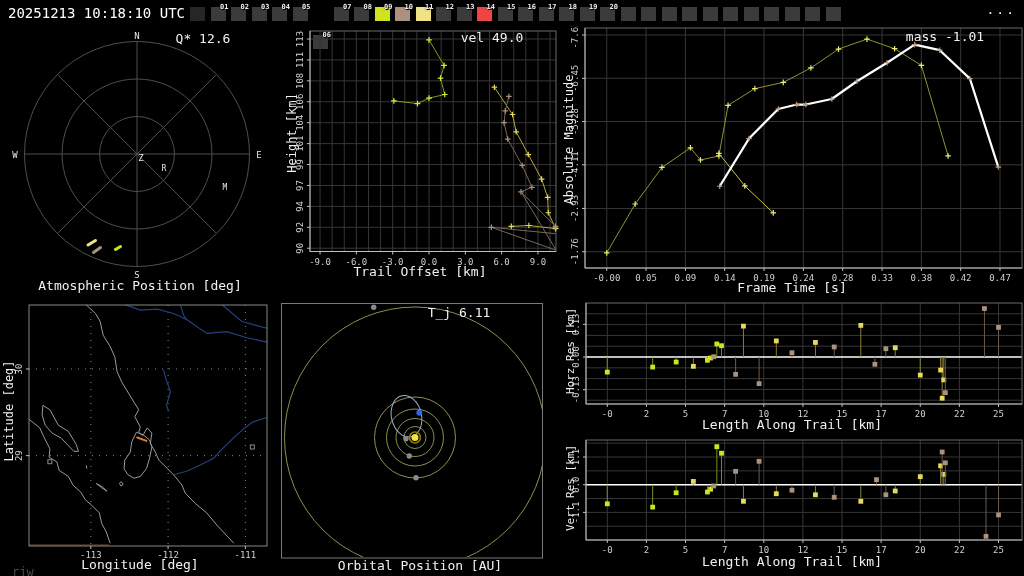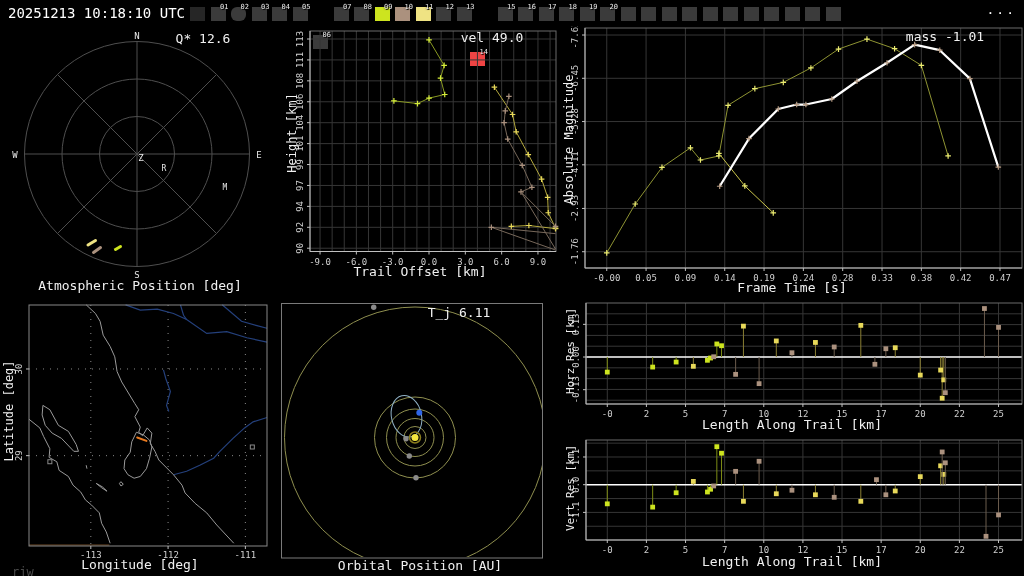--- a/index.html
+++ b/index.html
@@ -5,39 +5,39 @@
   html,body{margin:0;padding:0;background:#000;}
   #screen{position:relative;width:1024px;height:576px;background:#000;overflow:hidden;
           font-family:"DejaVu Sans Mono",monospace;color:#e8e8e8;}
   .lbl{position:absolute;font-size:13px;color:#f0f0f0;white-space:nowrap;}
   .ctr{text-align:center;}
   .rgt{text-align:center;}
   .rot{transform:rotate(-90deg);transform-origin:0 0;text-align:center;font-size:12px;}
   svg{position:absolute;display:block;}
   #frames{position:absolute;left:186px;top:2px;height:24px;width:680px;}
   .fbox{position:absolute;top:5px;width:15px;height:14px;}
-  .fnum{position:absolute;top:-4px;right:-3px;font-size:7px;font-weight:normal;color:#ededed;
+  .fnum{position:absolute;top:-4px;right:-3px;font-size:7px;font-weight:bold;color:#ededed;
         text-shadow:0 0 2px #000,1px 1px 0 #000;letter-spacing:0;padding-left:28px;}
   #t-menu{position:absolute;left:980px;top:2px;width:36px;font-size:13px;letter-spacing:2px;
           color:#fff;text-align:right;cursor:pointer;}
   #t-ts{position:absolute;left:8px;top:5px;font-size:14px;color:#fff;text-align:center;}
   #t-rjw{position:absolute;left:12px;top:565px;font-size:12px;color:#4a4a4a;}
 </style>
 </head>
 <body>
 
 <div id="screen">
 
   <div id="t-ts">20251213 10:18:10 UTC</div>
   <div id="frames">
       <div class="fbox" style="left: 4px; background: rgb(38, 38, 38);"></div>
       <div class="fbox" style="left: 24.5px; background: rgb(59, 59, 59);">
         <span class="fnum">01</span>
       </div>
-      <div class="fbox" style="left: 45px; background: rgb(59, 59, 59); border-radius: 6px;">
+      <div class="fbox" style="left: 45px; background: rgb(59, 59, 59);">
         <span class="fnum">02</span>
       </div>
       <div class="fbox" style="left: 65.5px; background: rgb(59, 59, 59);">
         <span class="fnum">03</span>
       </div>
       <div class="fbox" style="left: 86px; background: rgb(59, 59, 59);">
         <span class="fnum">04</span>
       </div>
       <div class="fbox" style="left: 106.5px; background: rgb(59, 59, 59);">
         <span class="fnum">05</span>
@@ -59,21 +59,21 @@
       </div>
       <div class="fbox" style="left: 229.5px; background: rgb(239, 227, 131);">
         <span class="fnum">11</span>
       </div>
       <div class="fbox" style="left: 250px; background: rgb(59, 59, 59);">
         <span class="fnum">12</span>
       </div>
       <div class="fbox" style="left: 270.5px; background: rgb(59, 59, 59);">
         <span class="fnum">13</span>
       </div>
-      <div class="fbox" style="left: 284px; background: #ef4444; margin-top: 45px;">
+      <div class="fbox" style="left: 291px; background: #ef4444;">
         <span class="fnum">14</span>
       </div>
       <div class="fbox" style="left: 311.5px; background: rgb(59, 59, 59);">
         <span class="fnum">15</span>
       </div>
       <div class="fbox" style="left: 332px; background: rgb(59, 59, 59); text-align: right;">
         <span class="fnum">16</span>
       </div>
       <div class="fbox" style="left: 352.5px; background: rgb(59, 59, 59);">
         <span class="fnum">17</span>

